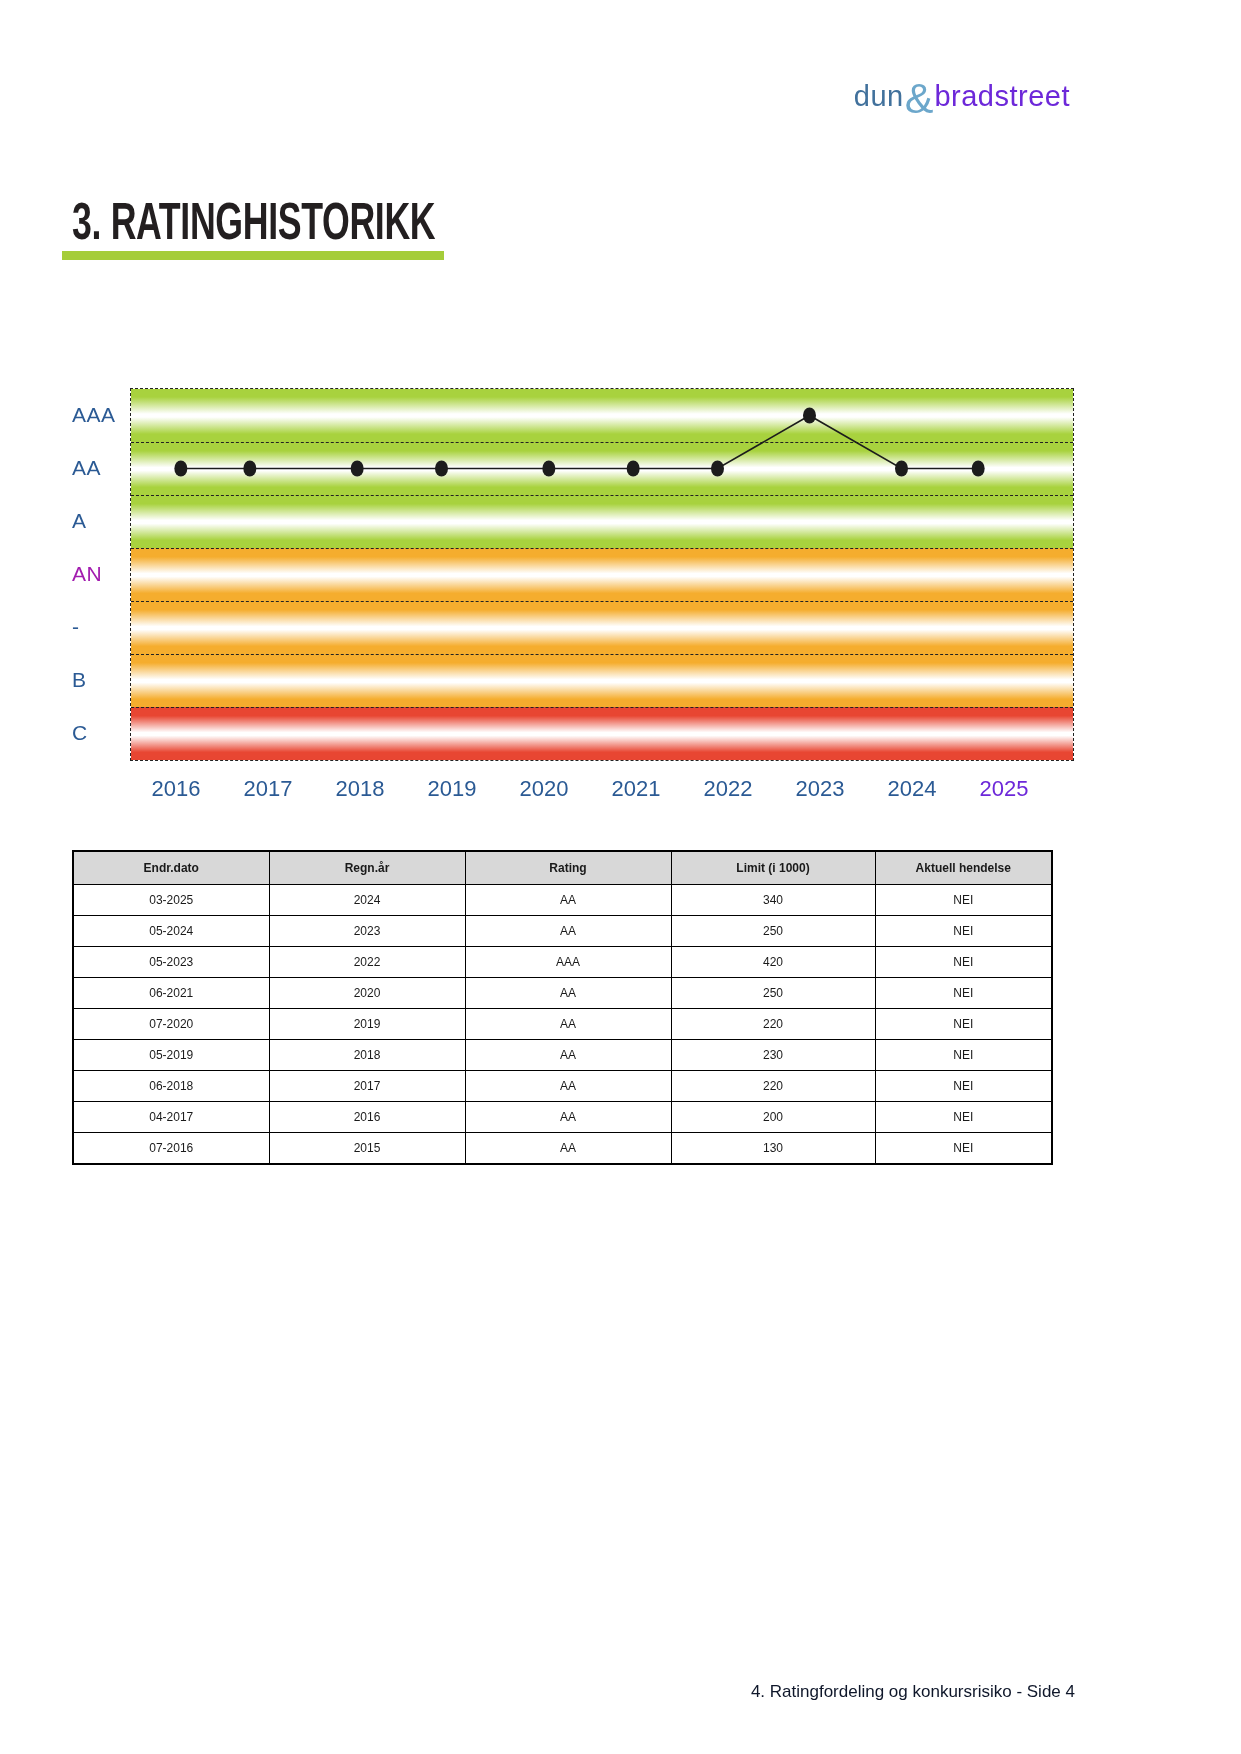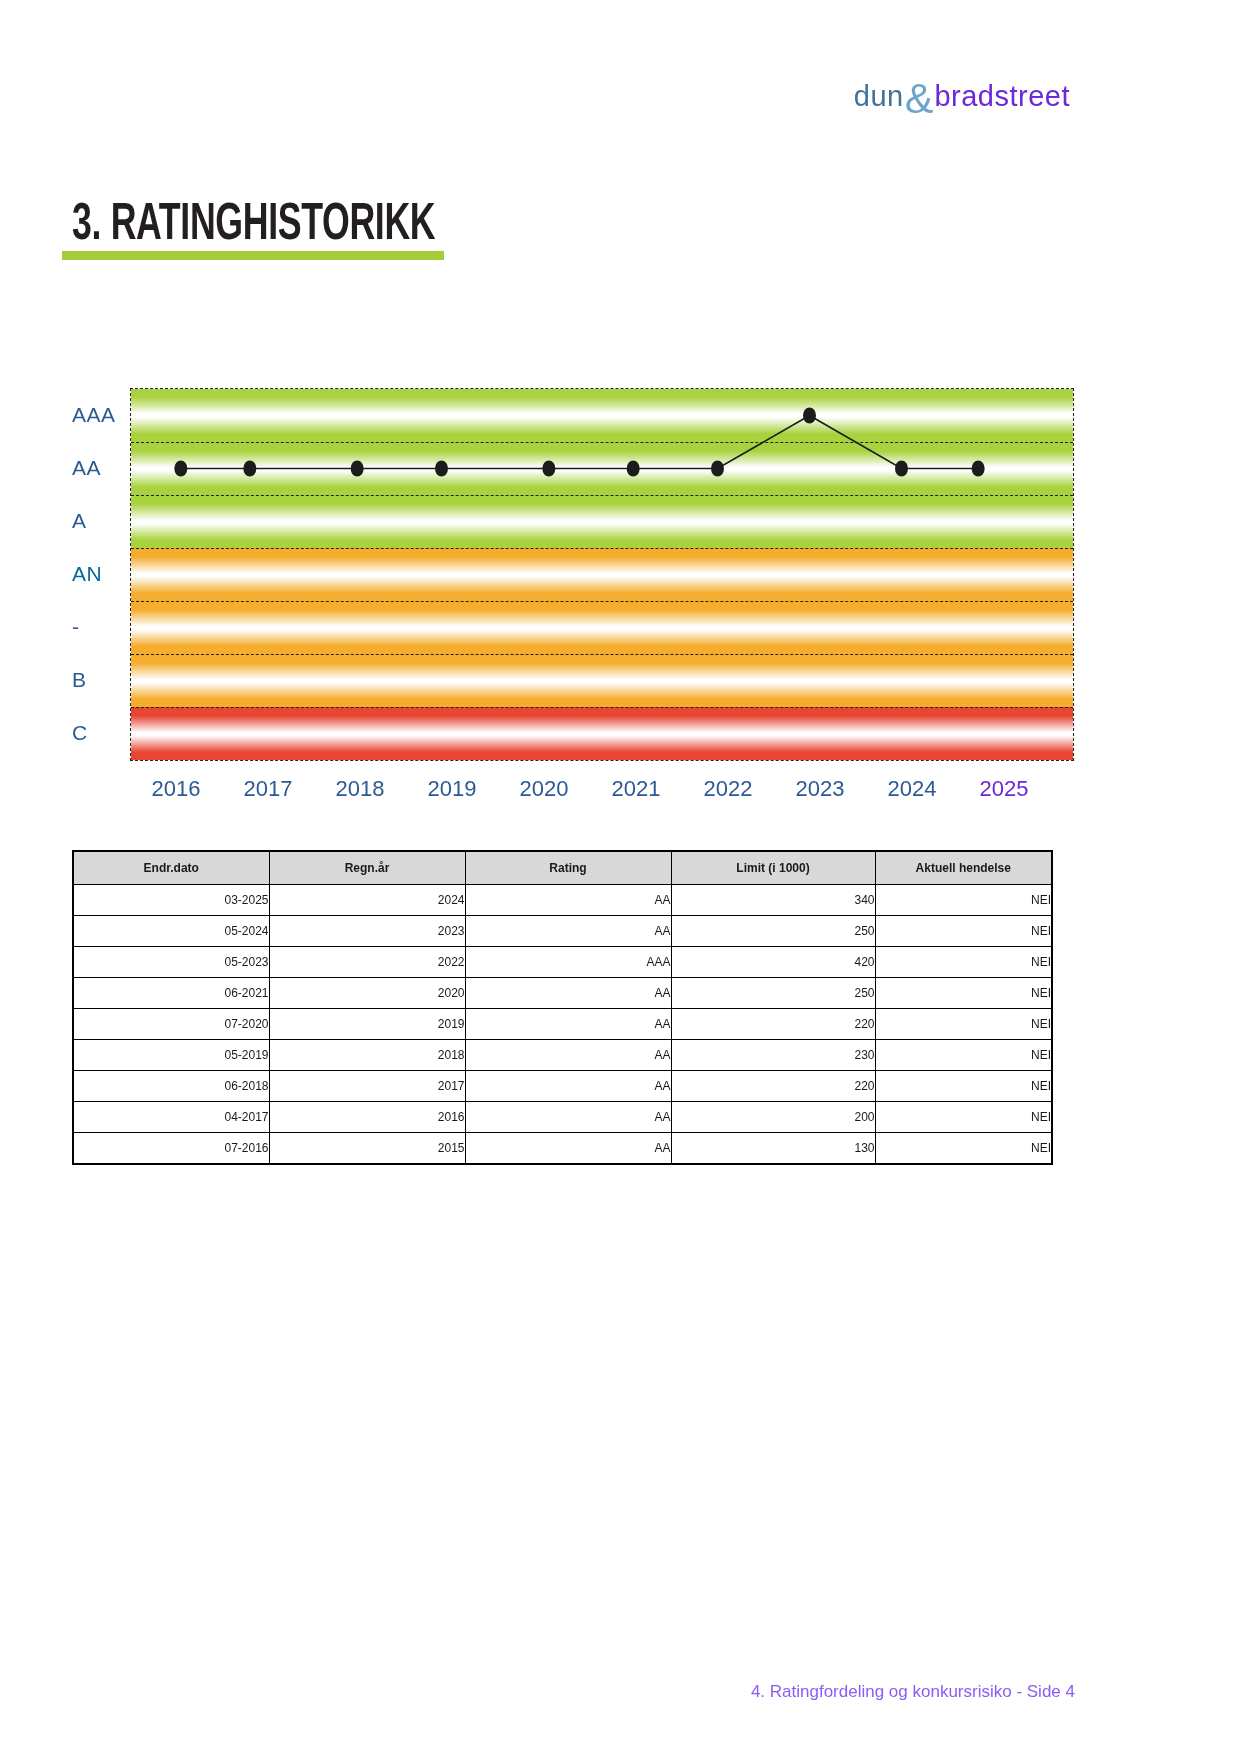--- a/index.html
+++ b/index.html
@@ -41,45 +41,45 @@
     position:absolute; left:72px; top:850px; width:979px;
     border-collapse:collapse; table-layout:fixed;
     border:2px solid #000; font-size:12px;
   }
   .rating-table th {
     border:1px solid #000; background:#d8d8d8; font-weight:bold;
     height:32px; text-align:center; padding:0;
   }
   .rating-table td {
     border:1px solid #000; background:#fff;
-    height:30px; text-align:right; padding:0;
+    height:30px; text-align:center; padding:0;
   }
   
   .footer {
     position:absolute; left:12px; right:166px; top:1682px;
-    text-align:right; font-size:17px; color:#8b5cf6;
+    text-align:right; font-size:17px; color:#0f172a;
   }
 </style>
 </head>
 <body>
 
 <div class="page">
 
   <div class="logo">
     <span class="part" style="color: rgb(65, 113, 156);">dun</span><span class="amp" style="color: rgb(108, 167, 203);">&amp;</span><span class="part" style="color: #6d28d9;">bradstreet</span>
   </div>
 
   <h1 class="title">3. RATINGHISTORIKK</h1>
   <div class="title-bar" style="background: rgb(165, 205, 57);"></div>
 
   <div class="y-labels">
       <div class="y-label" style="top: 26.5px; color: rgb(43, 90, 148);">AAA</div>
       <div class="y-label" style="top: 79.5px; color: rgb(43, 90, 148);">AA</div>
       <div class="y-label" style="top: 132.5px; color: rgb(43, 90, 148);">A</div>
-      <div class="y-label" style="top: 185.5px; color: #0369a1;">AN</div>
+      <div class="y-label" style="top: 185.5px; color: #a21caf;">AN</div>
       <div class="y-label" style="top: 238.5px; color: rgb(43, 90, 148);">-</div>
       <div class="y-label" style="top: 291.5px; color: rgb(43, 90, 148);">B</div>
       <div class="y-label" style="top: 344.5px; color: rgb(43, 90, 148);">C</div>
     </div>
 
   <div class="plot">
       <div class="band" style="top: 0px; height: 53px; background: linear-gradient(rgb(168, 210, 62) 0%, rgb(168, 210, 62) 15%, rgb(255, 255, 255) 47%, rgb(255, 255, 255) 53%, rgb(168, 210, 62) 85%, rgb(168, 210, 62) 100%);"></div>
       <div class="band" style="top: 53px; height: 53px; border-top: 1px dashed rgb(34, 34, 34); background: linear-gradient(rgb(168, 210, 62) 0%, rgb(168, 210, 62) 15%, rgb(255, 255, 255) 47%, rgb(255, 255, 255) 53%, rgb(168, 210, 62) 85%, rgb(168, 210, 62) 100%);"></div>
       <div class="band" style="top: 106px; height: 53px; border-top: 1px dashed rgb(34, 34, 34); background: linear-gradient(rgb(168, 210, 62) 0%, rgb(168, 210, 62) 15%, rgb(255, 255, 255) 47%, rgb(255, 255, 255) 53%, rgb(168, 210, 62) 85%, rgb(168, 210, 62) 100%);"></div>
       <div class="band" style="top: 159px; height: 53px; border-top: 1px dashed rgb(34, 34, 34); background: linear-gradient(rgb(245, 173, 46) 0%, rgb(245, 173, 46) 15%, rgb(255, 255, 255) 47%, rgb(255, 255, 255) 53%, rgb(245, 173, 46) 85%, rgb(245, 173, 46) 100%);"></div>

